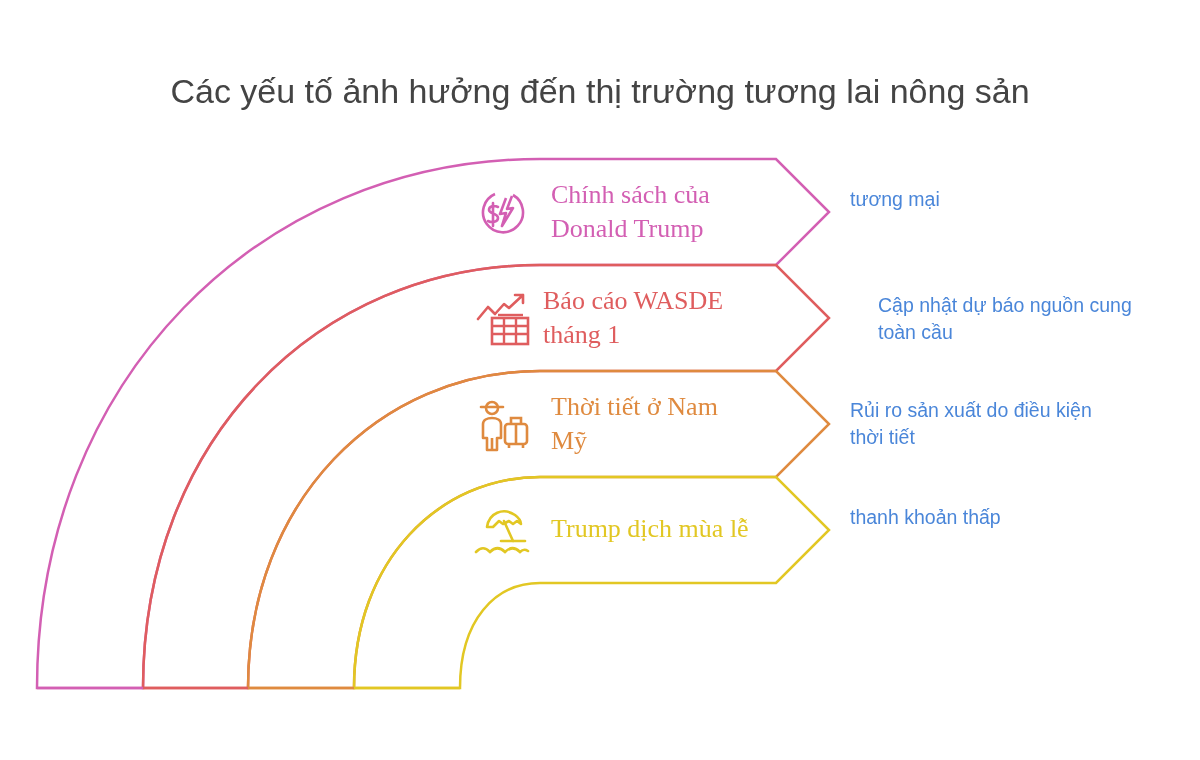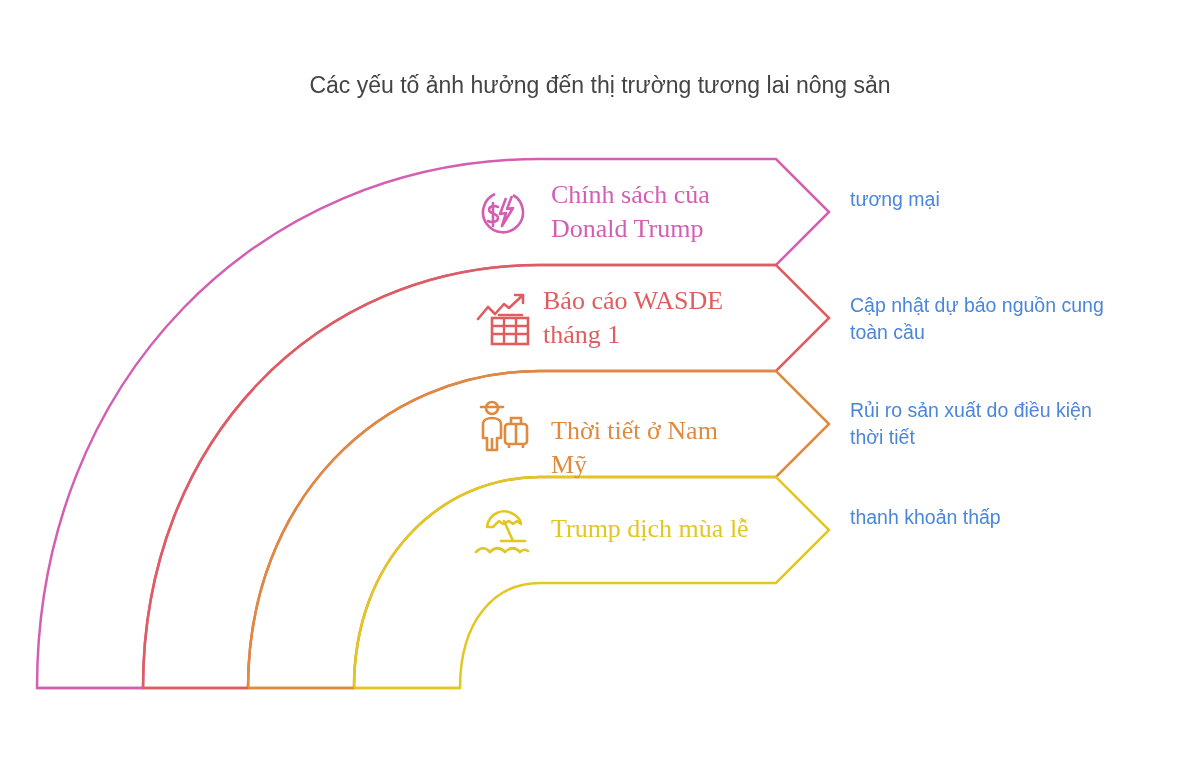--- a/index.html
+++ b/index.html
@@ -1,17 +1,17 @@
 <!DOCTYPE html>
 <html><head>
 <meta charset="utf-8">
 <style>
   html, body { margin:0; padding:0; background:#ffffff; }
   body { width:1200px; height:760px; position:relative; overflow:hidden; font-family:"Liberation Sans", sans-serif; }
-  .title { position:absolute; left:0; top:72px; width:1200px; text-align:center; font-size:23px; color:#444444; font-family:"Liberation Sans", sans-serif; }
+  .title { position:absolute; left:0; top:72px; width:1200px; text-align:center; font-size:34px; color:#444444; font-family:"Liberation Sans", sans-serif; }
   svg.diagram { position:absolute; left:0; top:0; }
   .band-label { position:absolute; font-size:26px; line-height:34px; font-family:Liberation Serif, serif; }
   .desc { position:absolute; left:850px; width:310px; font-size:19.5px; line-height:27px; color:#4a86d9; font-family:"Liberation Sans", sans-serif; }
   .icon { position:absolute; width:60px; height:60px; }
 </style>
 </head>
 <body>
 
 <div class="title">Các yếu tố ảnh hưởng đến thị trường tương lai nông sản</div>
 
@@ -63,32 +63,32 @@
 </svg>
 
 <div class="band-label" style="left:551px;top:178px;color:#d35fb3;">
   <div>Chính sách của</div>
   <div>Donald Trump</div>
 </div>
 <div class="band-label" style="left:543px;top:284px;color:#df5d5e;">
   <div>Báo cáo WASDE</div>
   <div>tháng 1</div>
 </div>
-<div class="band-label" style="left:551px;top:390px;color:#df8a3f;margin-top:24px;">
+<div class="band-label" style="left:551px;top:390px;color:#df8a3f;">
   <div>Thời tiết ở Nam</div>
   <div>Mỹ</div>
 </div>
 <div class="band-label" style="left:551px;top:512px;color:#e2c723;">
   <div>Trump dịch mùa lễ</div>
 </div>
 
 <div class="desc" style="top:186px;">
   <div>tương mại</div>
 </div>
-<div class="desc" style="top:292px;">
+<div class="desc" style="top:292px;margin-left:28px;">
   <div>Cập nhật dự báo nguồn cung</div>
   <div>toàn cầu</div>
 </div>
 <div class="desc" style="top:397px;">
   <div>Rủi ro sản xuất do điều kiện</div>
   <div>thời tiết</div>
 </div>
 <div class="desc" style="top:504px;">
   <div>thanh khoản thấp</div>
 </div>

